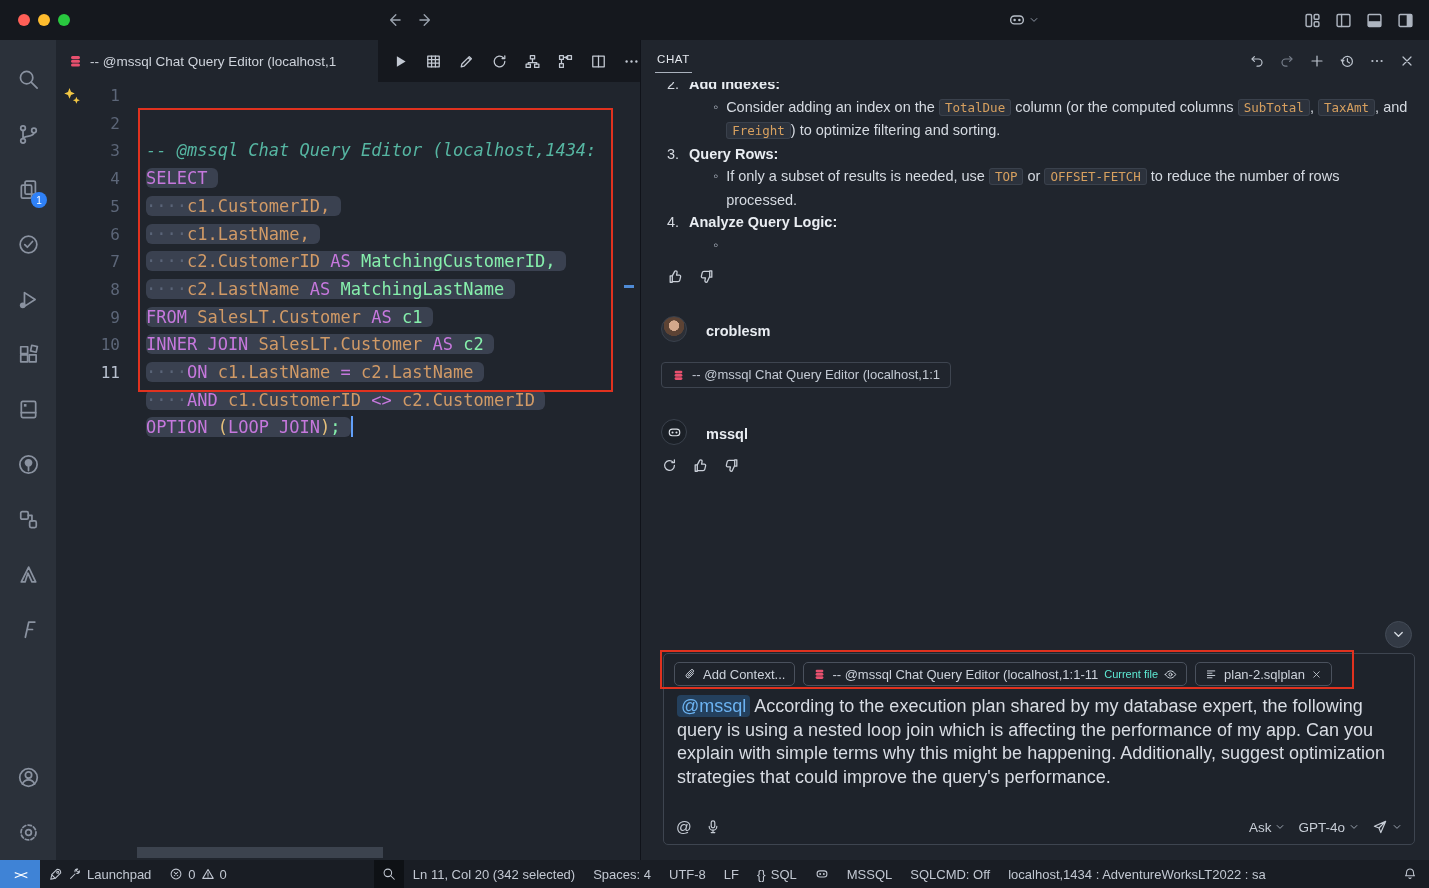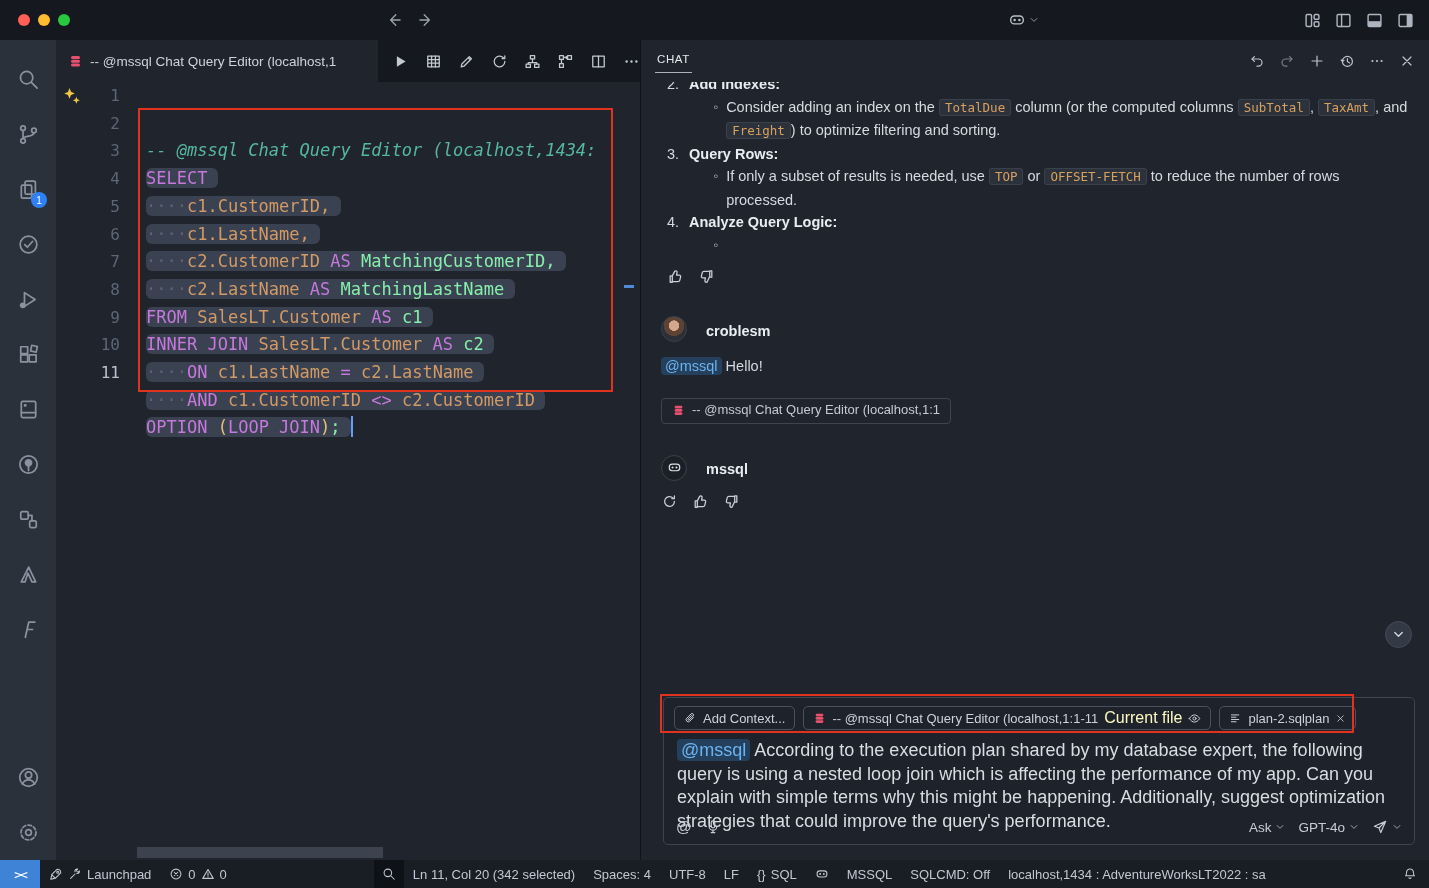--- a/index.html
+++ b/index.html
@@ -91,28 +91,28 @@
   .msg-body { margin-top:13px; }
   .mention { background:#24405d; color:var(--mention); border-radius:4px; padding:1px 4px; }
   .attach-chip { margin-top:20px; display:inline-flex; align-items:center; gap:7px; height:26px;
     border:1px solid #3e4550; border-radius:4px; padding:0 10px; font-size:13px; color:#c3cad4; }
   .attach-chip .ic{width:13px;height:13px;}
   .msg-bot { margin-top:28px; }
   .scrolldown { position:absolute; right:17px; bottom:212px; width:27px; height:27px; border-radius:50%;
     background:#333a45; border:1px solid #434b57; display:flex; align-items:center; justify-content:center; color:#d6dbe2; }
   .scrolldown .ic{width:13px;height:13px;}
 
-  .chat-input { position:absolute; left:22px; right:14px; bottom:15px; height:148px;
+  .chat-input { position:absolute; left:22px; right:14px; bottom:15px; height:192px;
     border:1px solid #3e4550; border-radius:5px; background:#1e232b; padding:8px 10px; }
   .chips-annot { position:absolute; left:-4px; top:-4px; width:694px; height:39px; border:2px solid var(--annot); pointer-events:none; }
   .chips-row { display:flex; gap:8px; }
   .ctx-chip { height:24px; display:inline-flex; align-items:center; gap:6px; padding:0 9px;
     border:1px solid #4a515d; border-radius:5px; font-size:13px; color:#ccd2db; white-space:nowrap; }
   .ctx-chip .ic{width:13px;height:13px;}
-  .ctx-suffix { color:#fef9c3; font-size:16px; }
+  .ctx-suffix { color:#5eead4; font-size:11px; }
   .input-text { margin-top:9px; padding:0 3px; line-height:23.5px; font-size:18px; color:#d8dce3; }
   .input-controls { position:absolute; left:12px; right:12px; bottom:8px; display:flex; align-items:center; gap:13px; color:#c7cdd6; font-size:13.5px; }
   .input-controls .ic{width:16px;height:16px;}
   .at-glyph { font-size:15.5px; }
   .ctl-spacer{flex:1;}
   .ctl-group{display:flex; align-items:center; gap:4px;}
   .chev-s{width:10px !important; height:10px !important; color:#9aa2ae;}
 
   
   .statusbar { height:28px; background:#191d24; display:flex; align-items:center; font-size:13px; color:#c2c8d2; }
@@ -490,23 +490,20 @@
               <path d="M13 8.6h-2v-6h2zM11 3.2H5.6c-.8 0-1.4.5-1.6 1.2l-.8 3.3c-.2.8.4 1.5 1.2 1.5H7l-.5 2.7c-.1.8.5 1.5 1.3 1.5.4 0 .8-.2 1-.6l2.2-4.9z"></path>
             </svg>
           </span>
       </div>
 
       <div class="msg-user">
         <div class="msg-head">
           <span class="avatar avatar-photo"></span>
           <span class="msg-name">croblesm</span>
         </div>
-        <div class="msg-body">
-          <span class="mention">@mssql</span><span> Hello!</span>
-        </div>
         <div class="attach-chip">
           <span class="ic" style="color:var(--db)">
               <svg viewBox="0 0 16 16" fill="none" stroke="currentColor" stroke-width="1.2" stroke-linecap="round" stroke-linejoin="round">
                 <g fill="currentColor" stroke="none">
                   <rect x="3.2" y="2.2" width="9.6" height="3.2" rx="1.6"></rect>
                   <rect x="3.2" y="6.2" width="9.6" height="3.2" rx="1.6"></rect>
                   <rect x="3.2" y="10.2" width="9.6" height="3.2" rx="1.6"></rect>
                 </g>
               </svg>
             </span>

